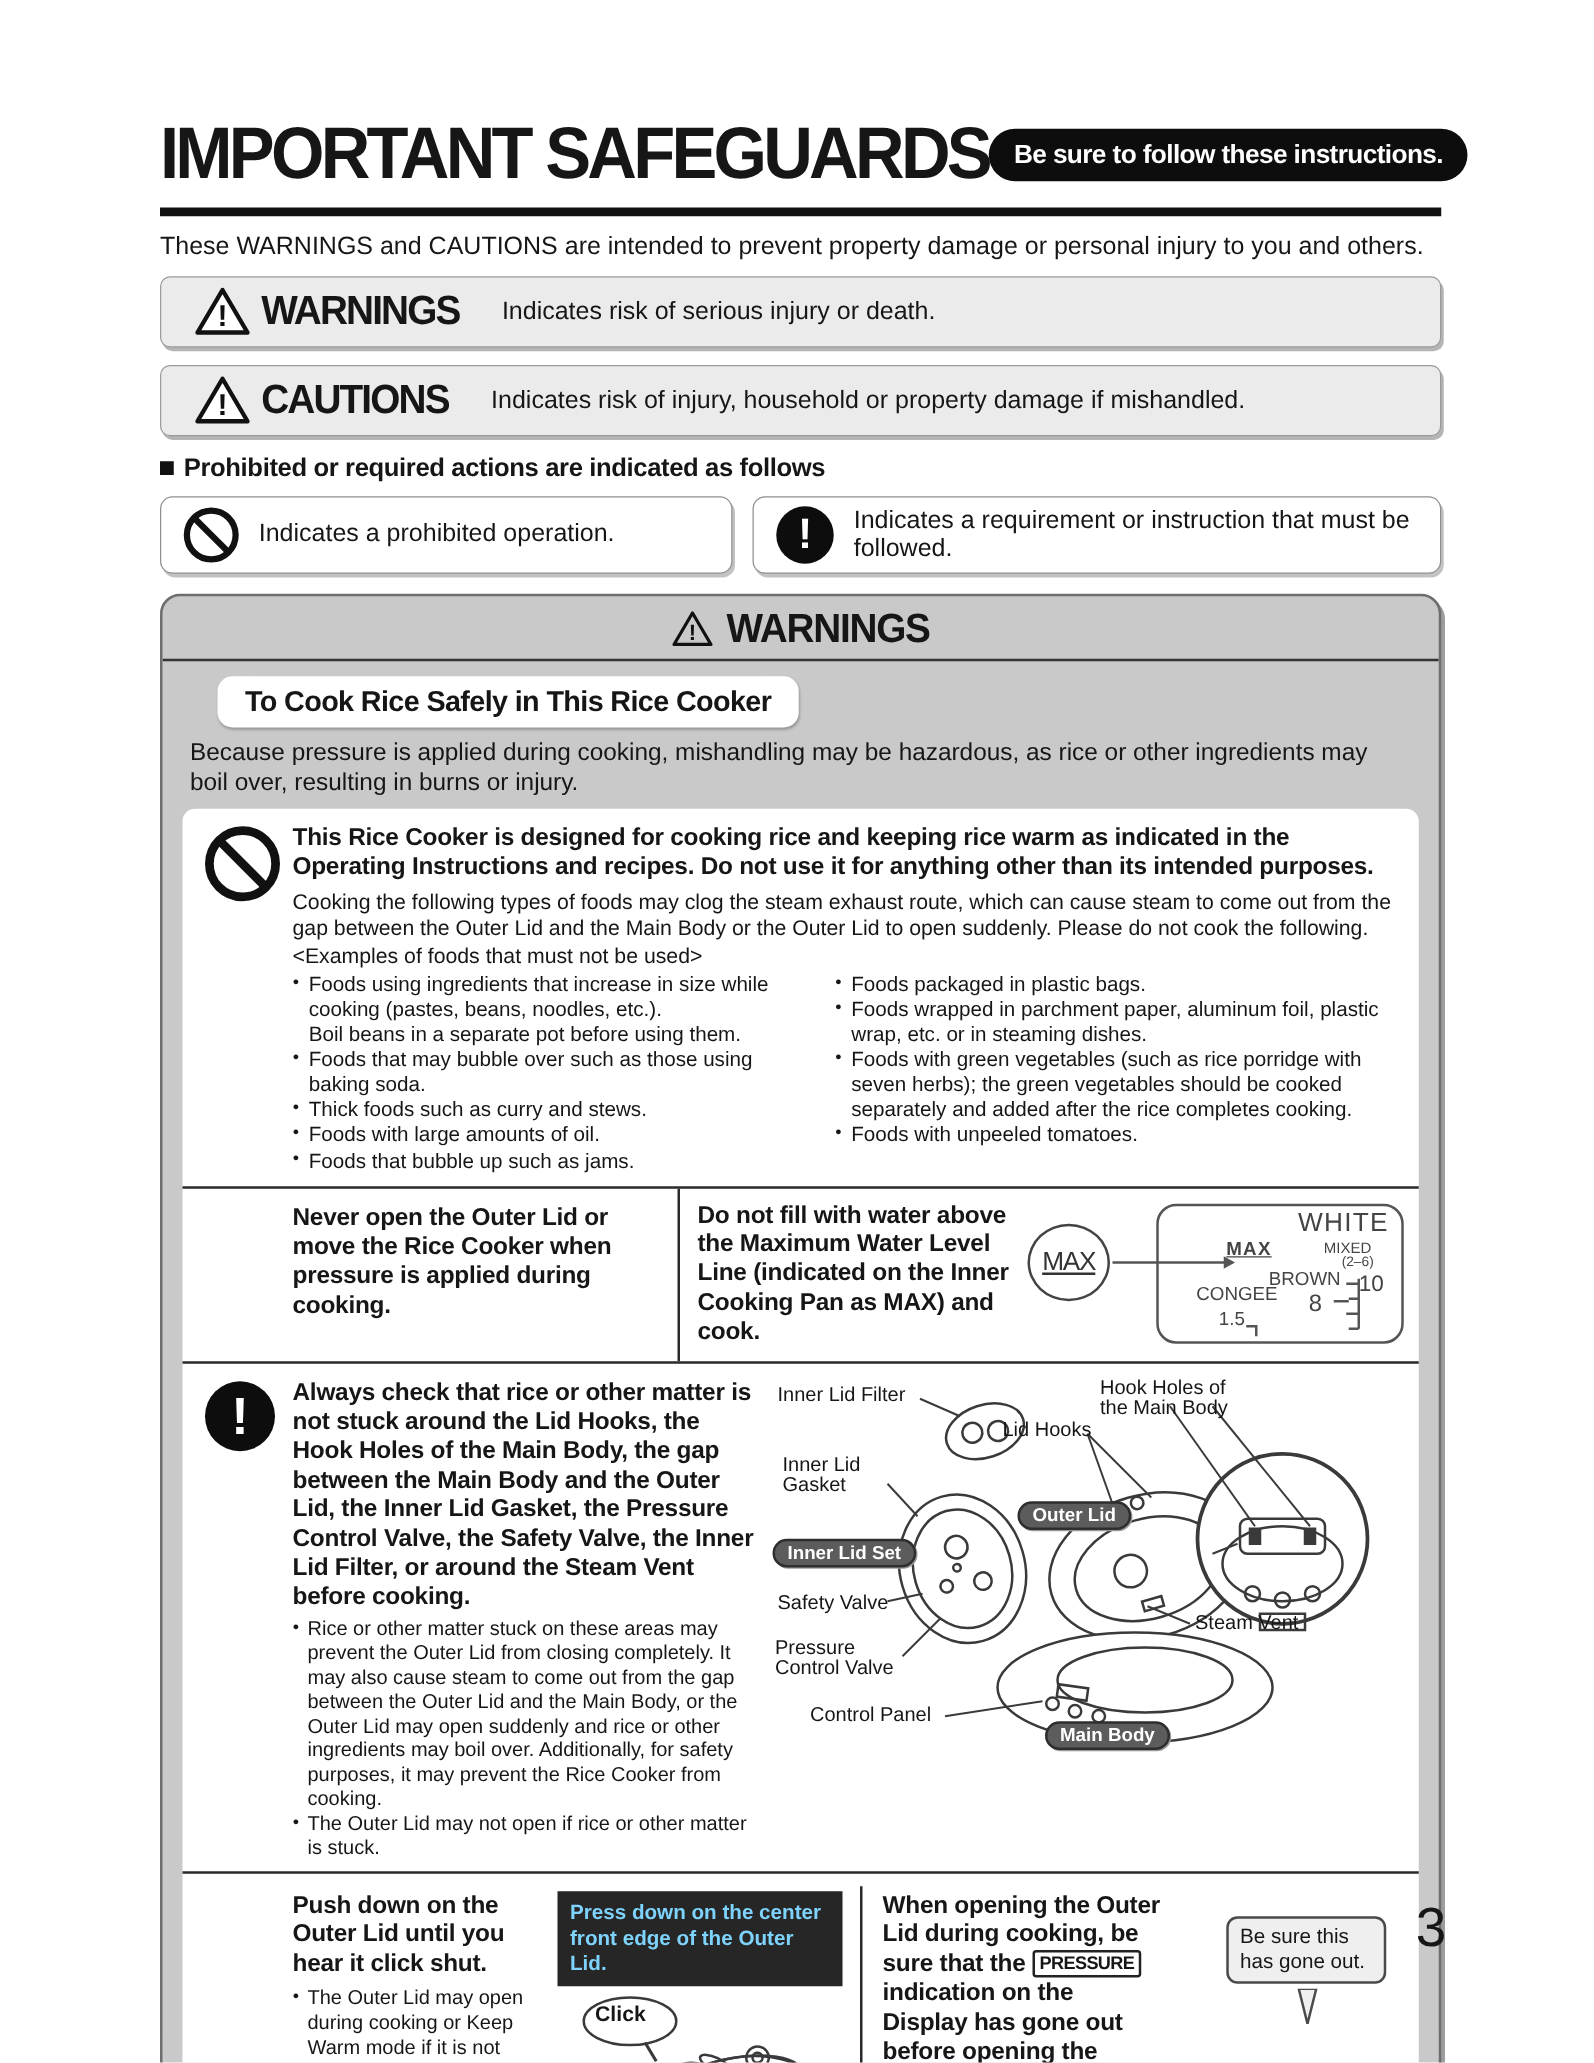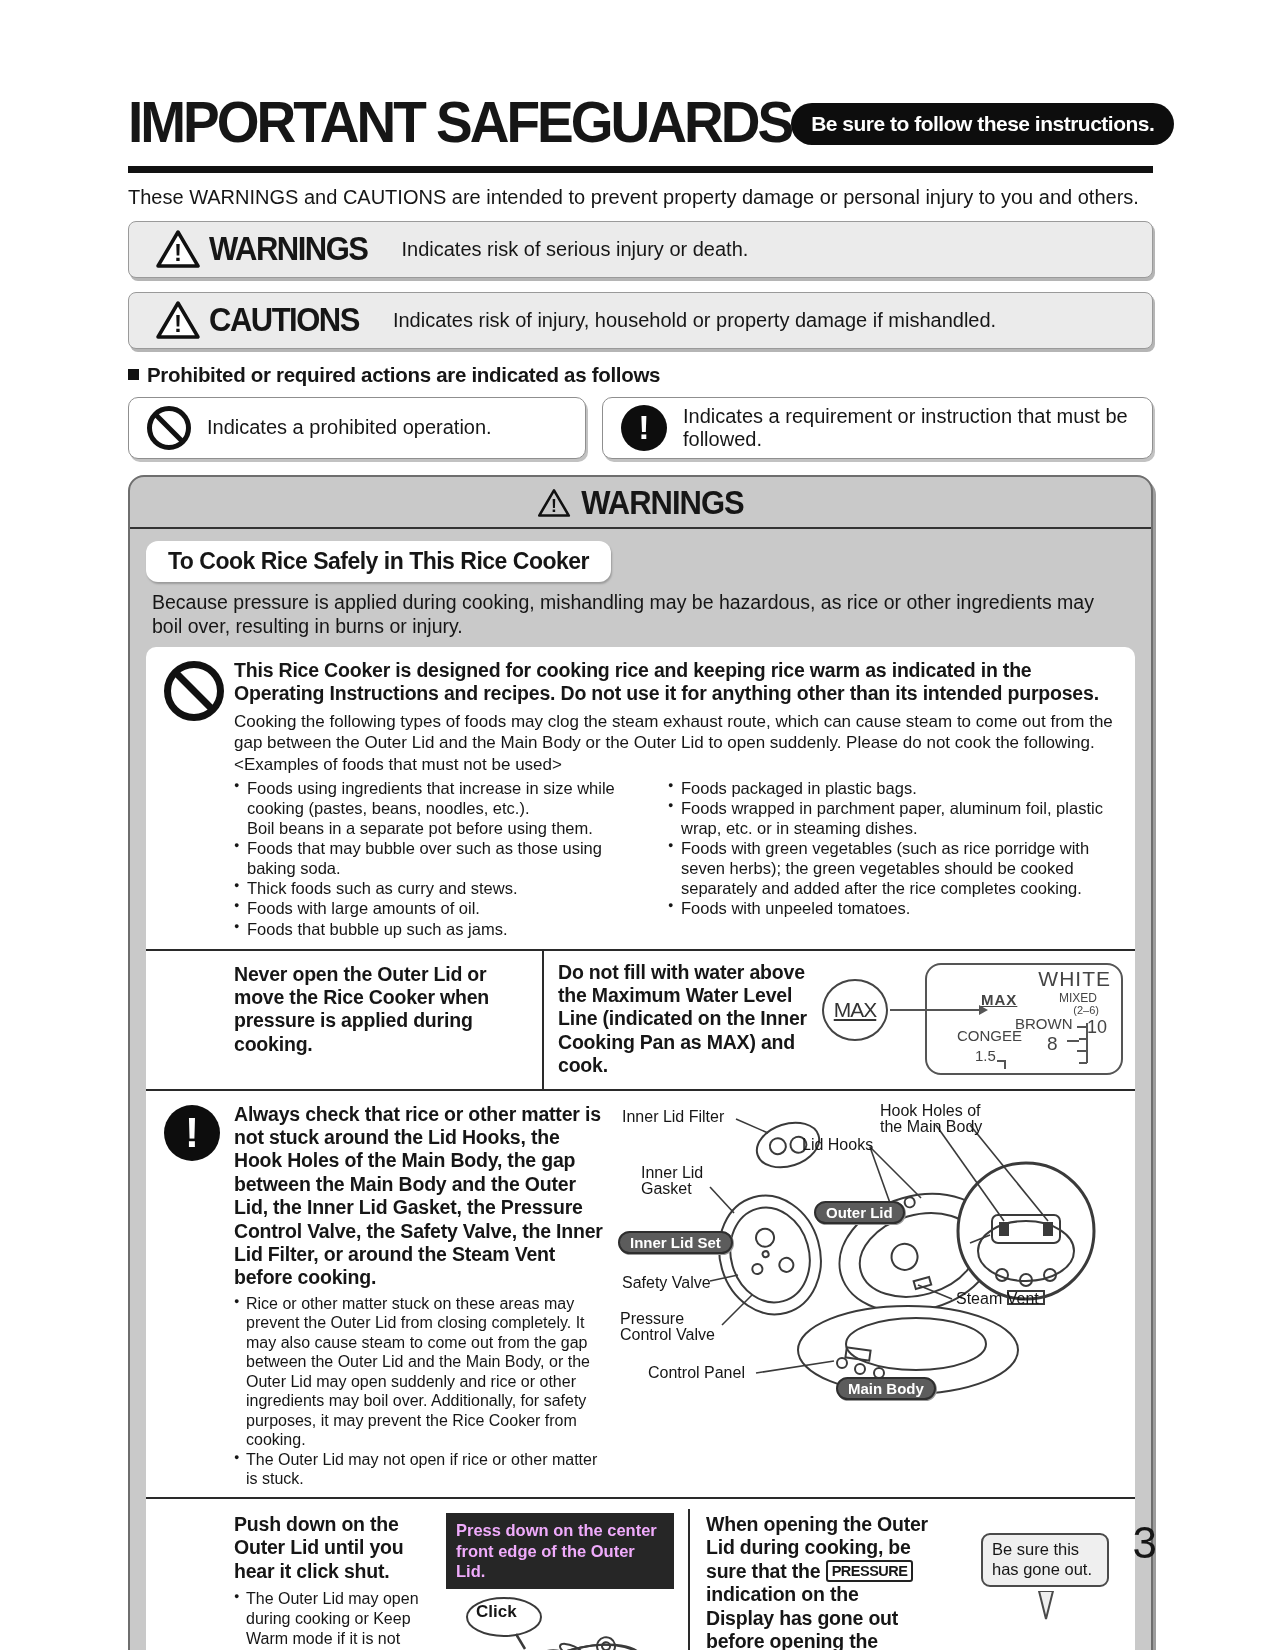--- a/index.html
+++ b/index.html
@@ -51,21 +51,21 @@
   .tri-icon svg { display:block; }
 
   
   .panel {
     margin-top:16px; background:#c9c9c9; border:2px solid #6e6e6e; border-radius:16px;
     box-shadow:3px 4px 0 #9d9d9d; overflow:hidden;
   }
   .panel-header { display:flex; align-items:center; justify-content:center; gap:10px; padding:8px 0 6px; border-bottom:2px solid #333; }
   .panel-header .ph-word { font-size:31px; font-weight:bold; letter-spacing:-1px; transform:scaleY(1.05); }
   .panel-body { padding:12px 16px 14px; }
-  .section-pill { display:inline-block; background:#fff; border-radius:12px; padding:7px 22px; font-size:23px; font-weight:bold; letter-spacing:-0.5px; box-shadow:1px 2px 2px #9b9b9b; }
+  .section-pill { display:inline-block; background:#fff; border-radius:12px; padding:7px 22px; font-size:23px; font-weight:bold; letter-spacing:-0.5px; box-shadow:1px 2px 2px #9b9b9b;margin-left:28px; }
   .panel-intro { font-size:19.5px; line-height:1.26; margin:8px 6px 8px 6px; }
 
   .card { background:#fff; border-radius:10px; margin-top:4px; }
   .sec { position:relative; }
   .sec + .sec { border-top:2px solid #2a2a2a; }
   .side-icon { position:absolute; left:18px; top:14px; }
 
   
   .sec-a { padding:12px 20px 10px 88px; }
   .sec-a .h { font-size:19.5px; font-weight:bold; line-height:1.2; letter-spacing:-0.2px; }
@@ -115,21 +115,21 @@
   .dpill { position:absolute; background:#5c5c5c; color:#fff; font-weight:bold; font-size:15px; border:2px solid #2e2e2e; border-radius:13px; padding:1px 10px; white-space:nowrap; box-shadow:1px 1px 0 #999; }
 
   
   .sec-d { display:flex; padding:10px 8px 12px 0; }
   .d1 { width:300px; flex:0 0 auto; padding:4px 6px 0 88px; }
   .d1 .h, .d3 .h { font-size:19.5px; font-weight:bold; line-height:1.2; letter-spacing:-0.2px; }
   .d1 ul { list-style:none; margin-top:6px; }
   .d1 li { position:relative; padding-left:12px; font-size:16px; line-height:1.24; }
   .d1 li::before { content:"●"; position:absolute; left:0; top:2px; font-size:9px; }
   .d2 { width:228px; flex:0 0 auto; padding-top:4px; }
-  .tip-box { background:#262626; color:#f0abfc; font-weight:bold; font-size:16.5px; line-height:1.25; padding:7px 10px; }
+  .tip-box { background:#262626; color:#7dd3fc; font-weight:bold; font-size:16.5px; line-height:1.25; padding:7px 10px; }
   .click-art { position:relative; width:225px; height:130px; }
   .click-label { position:absolute; left:30px; top:13px; font-weight:bold; font-size:17px; }
   .d3 { width:250px; flex:0 0 auto; border-left:2px solid #2a2a2a; padding:4px 8px 0 16px; margin-left:14px; }
   .chip { display:inline-block; border:2px solid #222; border-radius:3px; font-size:14.5px; font-weight:bold; padding:0 4px; line-height:1.25; vertical-align:2px; letter-spacing:-0.5px; }
   .d4 { flex:1; position:relative; }
   .callout { position:absolute; right:18px; top:24px; width:128px; background:#efefef; border:2px solid #4a4a4a; border-radius:9px; font-size:16.5px; line-height:1.2; padding:5px 9px; }
   .callout-tail { position:absolute; right:72px; top:82px; }
   .page-num { position:absolute; right:118px; top:1518px; font-size:44px; }
 </style>
 </head>
@@ -313,21 +313,21 @@
                 <line x1="92" y1="178" x2="120" y2="172"></line>
                 <line x1="104" y1="222" x2="134" y2="192"></line>
                 <line x1="138" y1="270" x2="216" y2="258"></line>
                 <line x1="334" y1="196" x2="300" y2="182"></line>
                 <line x1="318" y1="22" x2="386" y2="118"></line>
                 <line x1="352" y1="22" x2="430" y2="118"></line>
                 <line x1="352" y1="140" x2="372" y2="132"></line>
               </g>
             </svg>
             <span class="dlabel" style="left:4px; top:6px;">Inner Lid Filter</span>
-            <span class="dlabel wrap" style="left:23px; top:62px; width:84px;">Inner Lid Gasket</span>
+            <span class="dlabel wrap" style="left:8px; top:62px; width:84px;">Inner Lid Gasket</span>
             <span class="dpill" style="left:0px; top:128px;">Inner Lid Set</span>
             <span class="dlabel" style="left:4px; top:172px;">Safety Valve</span>
             <span class="dlabel wrap" style="left:2px; top:208px; width:110px;">Pressure Control Valve</span>
             <span class="dlabel" style="left:30px; top:262px;">Control Panel</span>
             <span class="dlabel" style="left:184px; top:34px;">Lid Hooks</span>
             <span class="dpill" style="left:196px; top:98px;">Outer Lid</span>
             <span class="dlabel wrap" style="left:262px; top:0px; width:118px;">Hook Holes of the Main Body</span>
             <span class="dlabel" style="left:338px; top:188px;">Steam Vent</span>
             <span class="dpill" style="left:218px; top:274px;">Main Body</span>
           </div>

